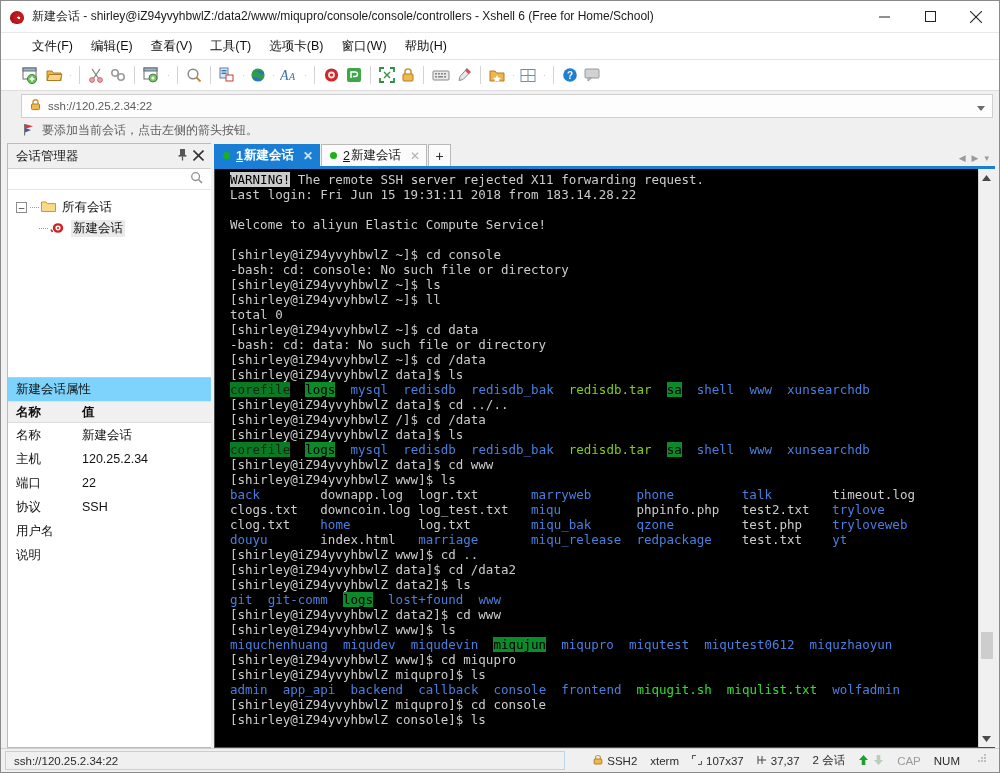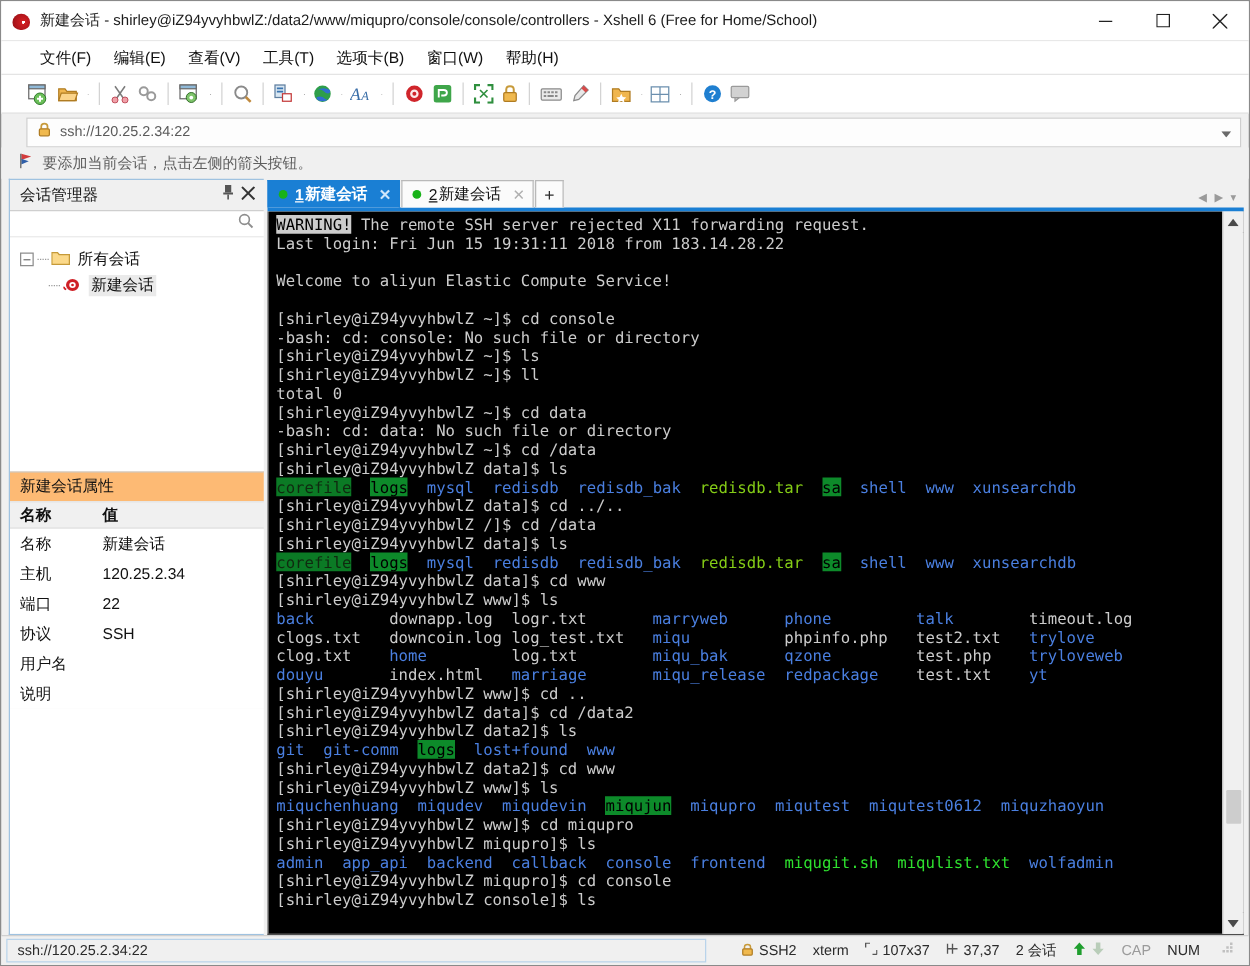--- a/index.html
+++ b/index.html
@@ -85,21 +85,21 @@
     display: flex; align-items: center;
   }
   .addr-lock { margin: 0 7px 0 8px; flex: none; }
   .addr-text { font-size: 11.5px; color: #5b5b5b; }
   .addr-drop { margin-left: auto; margin-right: 7px; }
 
   
   .noticebar {
     height: 25px; min-height: 25px;
     display: flex; align-items: center;
-    padding-left: 14px;
+    padding-left: 22px;
     background: #f0f0f0;
   }
   .notice-icon { margin-right: 7px; flex: none; }
   .notice-text { font-size: 12px; color: #5e5e5e; }
 
   
   .bodyrow { flex: 1; display: flex; min-height: 0; padding: 0 4px 0 6px; }
 
   
   .leftpane {
@@ -137,21 +137,21 @@
     width: 11px; height: 11px; border: 1px solid #8d8d8d; background: #fff;
     display: flex; align-items: center; justify-content: center;
     font-size: 10px; line-height: 9px; color: #333; margin-right: 3px; flex: none;
   }
   .dotline { width: 9px; border-top: 1px dotted #9b9b9b; margin-right: 2px; flex:none; }
   .folder-ico { margin-right: 6px; flex: none; }
   .sel-label { background: #eaeaea; padding: 0 2px; }
 
   .prop-header {
     height: 24px; min-height: 24px;
-    background: #fdba74;
+    background: #7dd3fc;
     border-top: 1px solid #c9c9c9;
     display: flex; align-items: center; padding-left: 8px;
     font-size: 12.5px; color: #111;
   }
   .prop-colrow {
     height: 22px; min-height: 22px; display: flex;
     background: #f0f0f0; border-bottom: 1px solid #dcdcdc;
     border-top: 1px solid #e3e3e3;
     align-items: center; font-size: 12.5px; color: #111; font-weight: bold;
   }
@@ -188,21 +188,21 @@
     font-size: 14px; color: #2b2b2b;
   }
   .tabnav { margin-left: auto; display: flex; align-items: center; gap: 6px; padding: 0 6px 3px 0; }
   .tabnav span { font-size: 9px; color: #9a9a9a; }
 
   .termwrap { flex: 1; display: flex; min-height: 0; border: 1px solid #4d4d4d; border-top: none; }
   .terminal {
     flex: 1; background: #000000; overflow: hidden;
     font-family: "DejaVu Sans Mono", "Liberation Mono", monospace;
     font-size: 12.5px; line-height: 15px;
-    padding: 3px 0 0 6px;
+    padding: 3px 0 0 15px;
     color: #cccccc;
     white-space: pre;
     min-width: 0;
   }
   .terminal .ln { height: 15px; }
   .c-white { color: #cccccc; }
   .c-blue  { color: #4a7fe0; }
   .c-green { color: #2ee02e; }
   .c-red   { color: #84cc16; }
   .hl-green { background: #0d8a2a; color: #000000; }

